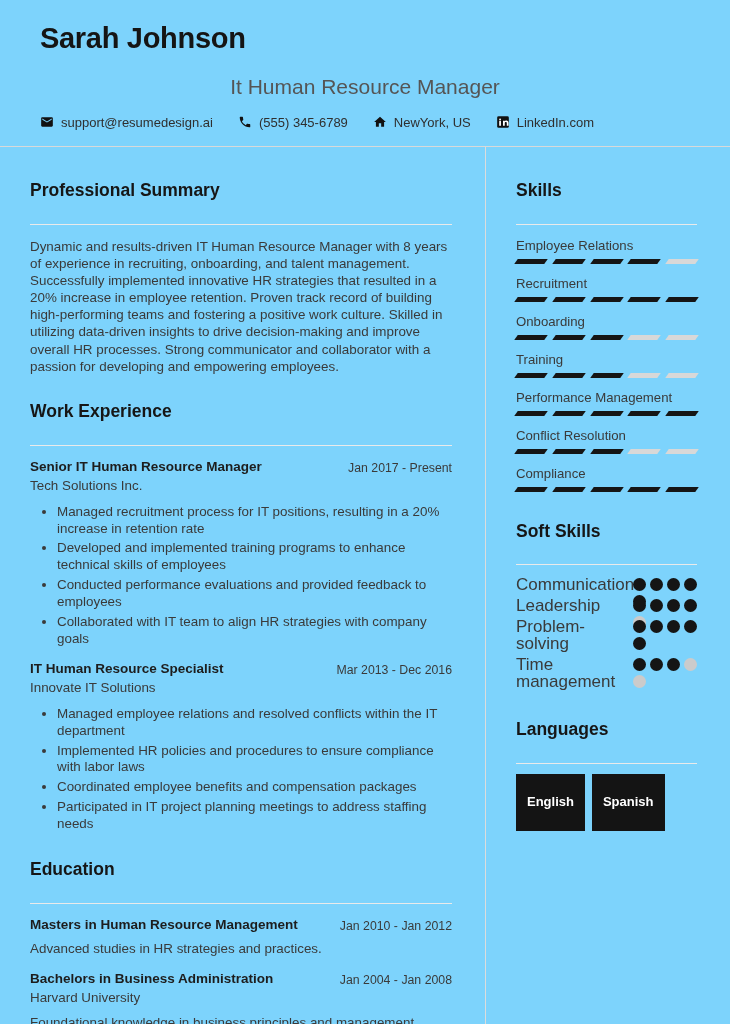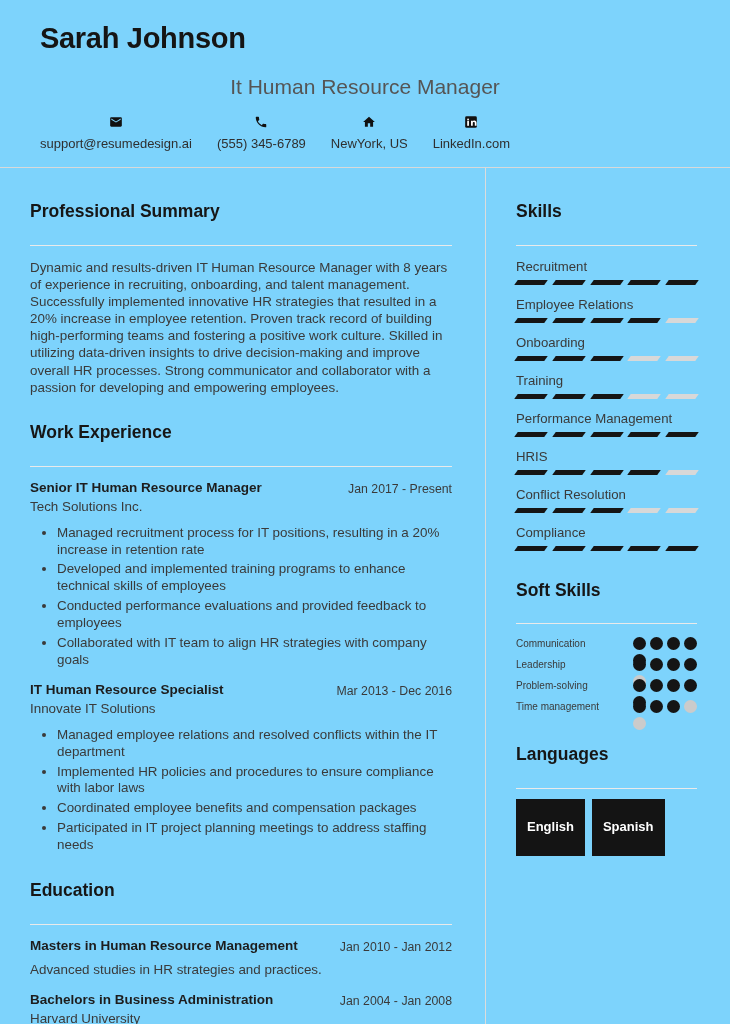--- a/index.html
+++ b/index.html
@@ -5,21 +5,21 @@
   * { margin:0; padding:0; box-sizing:border-box; }
   html,body { background:#fff; }
   body { font-family:"Liberation Sans","DejaVu Sans",sans-serif; color:#3c3c3c; }
   .page { position:relative; width:730px; height:1024px; background:#7dd3fc; overflow:hidden; }
 
   
   .header { padding:22px 40px 0 40px; }
   .name { font-size:29px; font-weight:700; color:#151515; letter-spacing:-0.3px; line-height:1.12; }
   .subtitle { font-size:21px; color:#555; margin-top:20px; line-height:1.25;text-align:center; }
   .contacts { display:flex; align-items:center; gap:25px; margin-top:14px; font-size:13px; color:#2f2f2f; }
-  .contact { display:flex; align-items:center; gap:7px; white-space:nowrap;flex-direction:column; }
+  .contact { display:flex; align-items:center; gap:7px; white-space:nowrap; }
   .contact .ic { width:14px; height:14px; display:inline-flex; }
   .contact .ic svg { width:14px; height:14px; fill:#111; }
   .header-divider { border:none; border-top:1px solid #d9d9d9; margin-top:16px; }
 
   
   .columns { display:flex; align-items:stretch; min-height:799px; }
   .col-left  { width:486px; padding:0 33px 0 30px; border-right:1px solid #dcdcdc; }
   .col-right { width:244px; padding:0 33px 0 30px; }
 
   .section-heading { font-size:17.5px; font-weight:700; color:#161616; padding-bottom:22px;
@@ -47,21 +47,21 @@
   .skill-label { font-size:13.2px; color:#3a3a3a; line-height:16px; }
   .skill-bar { display:flex; justify-content:space-between; margin-top:5px; height:5px; width:181px; }
   .seg { width:30px; height:5px; transform:skewX(-35deg); }
   .seg.filled { background:#151515; }
   .seg.empty  { background:#d8d8d8; }
 
   
   .soft-list { margin-top:11px; }
   .soft-skill { display:flex; justify-content:space-between; align-items:flex-start; margin-top:4px; }
   .soft-skill:first-child { margin-top:0; }
-  .soft-label { font-size:10px; color:#3a3a3a; line-height:17px; width:100px; }
+  .soft-label { font-size:17px; color:#3a3a3a; line-height:17px; width:100px; }
   .dots { display:flex; flex-wrap:wrap; column-gap:4px; row-gap:4px; width:64px; height:13px; margin-top:2px; }
   .dot { width:13px; height:13px; border-radius:50%; flex-shrink:0; }
   .dot.filled { background:#151515; }
   .dot.empty  { background:#cbcbcb; }
 
   
   .badges { display:flex; gap:7px; margin-top:10px; }
   .badge { background:#141414; color:#fff; font-size:13px; font-weight:600;
            padding:20px 11px; border-radius:0; line-height:1.25; }
 </style>
@@ -176,40 +176,40 @@
       </section>
 
     </div>
 
     <div class="col-right">
 
       <section>
         <h2 class="section-heading">Skills</h2>
         <div id="skills-list">
             <div class="skill">
+    <div class="skill-label">Employee Relations</div>
+    <div class="skill-bar">
+                <div class="seg filled"></div>
+                <div class="seg filled"></div>
+                <div class="seg filled"></div>
+                <div class="seg filled"></div>
+                <div class="seg empty"></div>
+              </div>
+  </div>
+            <div class="skill">
     <div class="skill-label">Recruitment</div>
     <div class="skill-bar">
                 <div class="seg filled"></div>
                 <div class="seg filled"></div>
                 <div class="seg filled"></div>
                 <div class="seg filled"></div>
                 <div class="seg filled"></div>
               </div>
   </div>
             <div class="skill">
-    <div class="skill-label">Employee Relations</div>
-    <div class="skill-bar">
-                <div class="seg filled"></div>
-                <div class="seg filled"></div>
-                <div class="seg filled"></div>
-                <div class="seg filled"></div>
-                <div class="seg empty"></div>
-              </div>
-  </div>
-            <div class="skill">
     <div class="skill-label">Onboarding</div>
     <div class="skill-bar">
                 <div class="seg filled"></div>
                 <div class="seg filled"></div>
                 <div class="seg filled"></div>
                 <div class="seg empty"></div>
                 <div class="seg empty"></div>
               </div>
   </div>
             <div class="skill">
@@ -223,30 +223,20 @@
               </div>
   </div>
             <div class="skill">
     <div class="skill-label">Performance Management</div>
     <div class="skill-bar">
                 <div class="seg filled"></div>
                 <div class="seg filled"></div>
                 <div class="seg filled"></div>
                 <div class="seg filled"></div>
                 <div class="seg filled"></div>
-              </div>
-  </div>
-            <div class="skill">
-    <div class="skill-label">HRIS</div>
-    <div class="skill-bar">
-                <div class="seg filled"></div>
-                <div class="seg filled"></div>
-                <div class="seg filled"></div>
-                <div class="seg filled"></div>
-                <div class="seg empty"></div>
               </div>
   </div>
             <div class="skill">
     <div class="skill-label">Conflict Resolution</div>
     <div class="skill-bar">
                 <div class="seg filled"></div>
                 <div class="seg filled"></div>
                 <div class="seg filled"></div>
                 <div class="seg empty"></div>
                 <div class="seg empty"></div>

